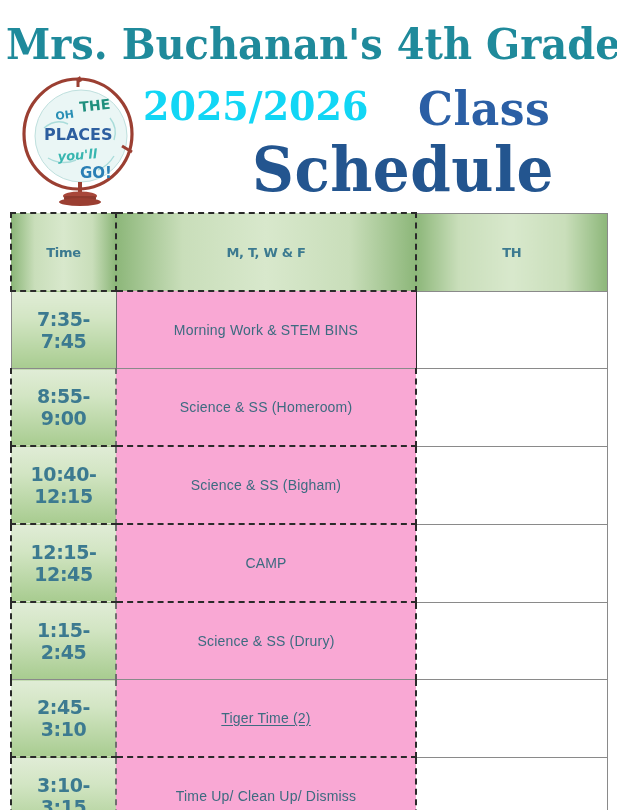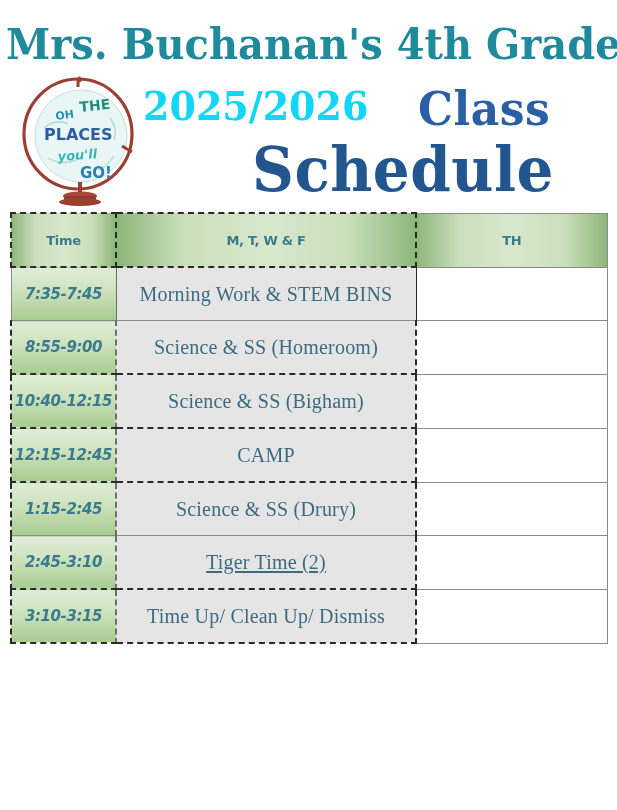--- a/index.html
+++ b/index.html
@@ -94,21 +94,21 @@
     border-collapse: collapse;
     table-layout: fixed;
   }
 
   #schedule-table col.col-time  { width: 105px; }
   #schedule-table col.col-main  { width: 300px; }
   #schedule-table col.col-th    { width: 191px; }
 
   #schedule-table th,
   #schedule-table td {
-    padding: 0;
+    padding: 12px;
     margin: 12px;
     vertical-align: middle;
     text-align: center;
   }
 
   
   .hdr-row th {
     height: 52px;
     font-family: "DejaVu Sans", sans-serif;
     font-size: 13px;
@@ -130,35 +130,34 @@
   .hdr-row th.h-th {
     border-right: 1px solid #8a8a8a;
     border-top: 1px solid #8a8a8a;
     border-bottom: 1px solid #8a8a8a;
   }
 
   
   td.time-cell {
     height: 52px;
     font-family: "DejaVu Sans", sans-serif;
-    font-size: 15px;
+    font-size: 19px;
     font-weight: 700;
     letter-spacing: -0.4px;
     color: #3C7A90;
     background: linear-gradient(to bottom, #E0ECD6 0%, #D2E5C3 35%, #A8CC90 100%);
-    font-style: italic;
   }
 
   
   td.activity-cell {
     height: 52px;
-    font-family: Liberation Serif, serif;
-    font-size: 20px;
+    font-family: Liberation Sans, sans-serif;
+    font-size: 14px;
     color: #3D6B80;
-    background: #e5e5e5;
+    background: #f9a8d4;
     letter-spacing: 0.2px;
   }
   td.activity-cell .underlined {
     text-decoration: underline;
     text-underline-offset: 2px;
   }
 
   
   td.th-cell {
     height: 52px;

